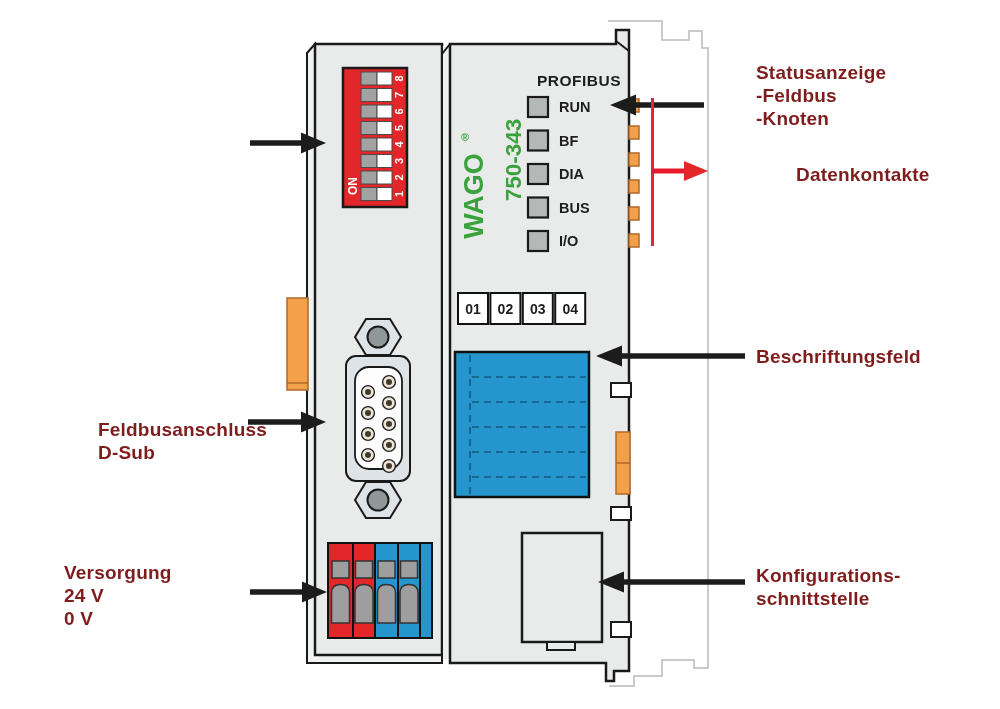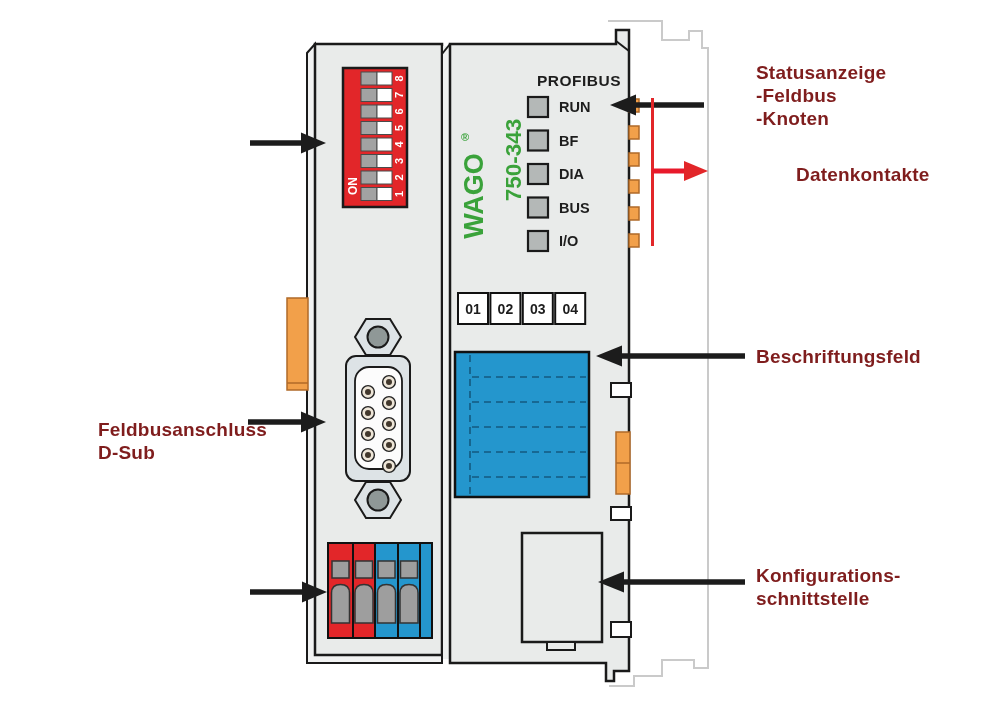--- a/index.html
+++ b/index.html
@@ -189,20 +189,23 @@
 
   <g>
     <path d="M652.5,98 V246" stroke="#e22629" stroke-width="3"></path>
     <path d="M652.5,171 H684" stroke="#e8192b" stroke-width="5"></path>
     <polygon points="684,161 708,171 684,181" fill="#e22629"></polygon>
   </g>
 </svg>
 
 <div class="callout" style="left:64px;top:418px;margin-left:34px;">Feldbusanschluss
 D-Sub</div>
+<div class="callout" style="left:64px;top:561px;">Versorgung
+24 V
+0 V</div>
 <div class="callout" style="left:756px;top:61px;">Statusanzeige
 -Feldbus
 -Knoten</div>
 <div class="callout" style="left:756px;top:163px;margin-left:40px;">Datenkontakte</div>
 <div class="callout" style="left:756px;top:345px;">Beschriftungsfeld</div>
 <div class="callout" style="left:756px;top:564px;">Konfigurations-
 schnittstelle</div>
 
 </div>
 

